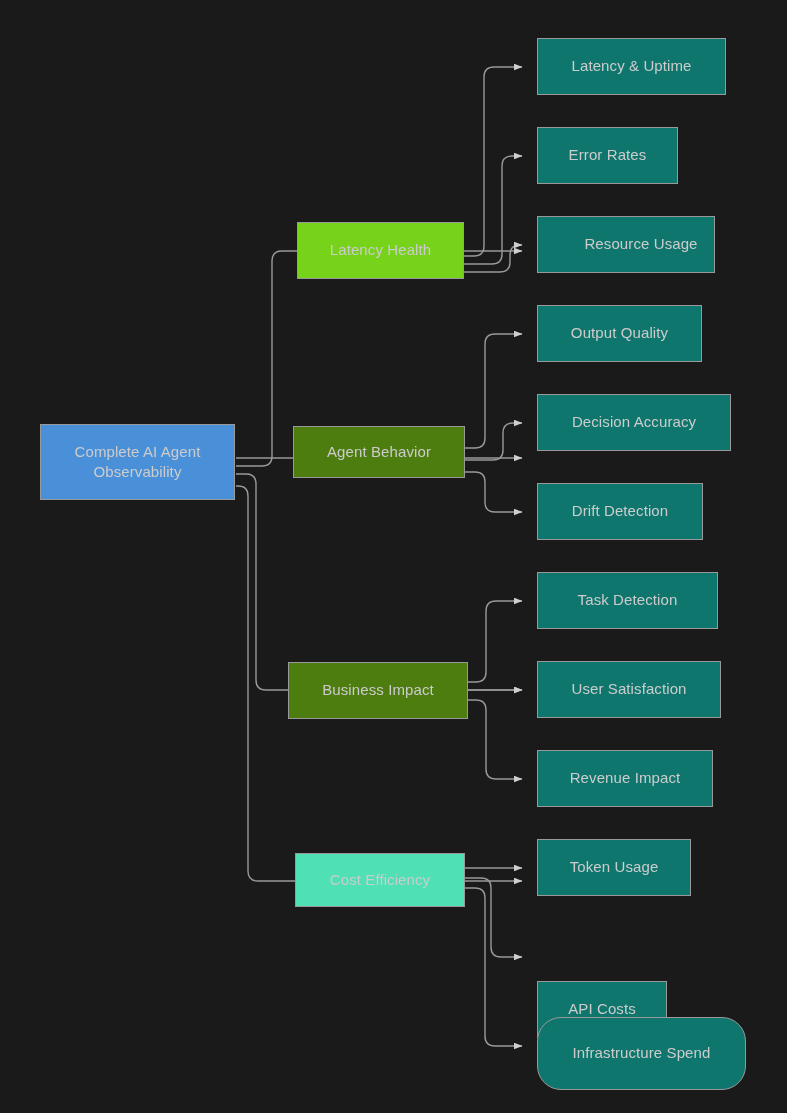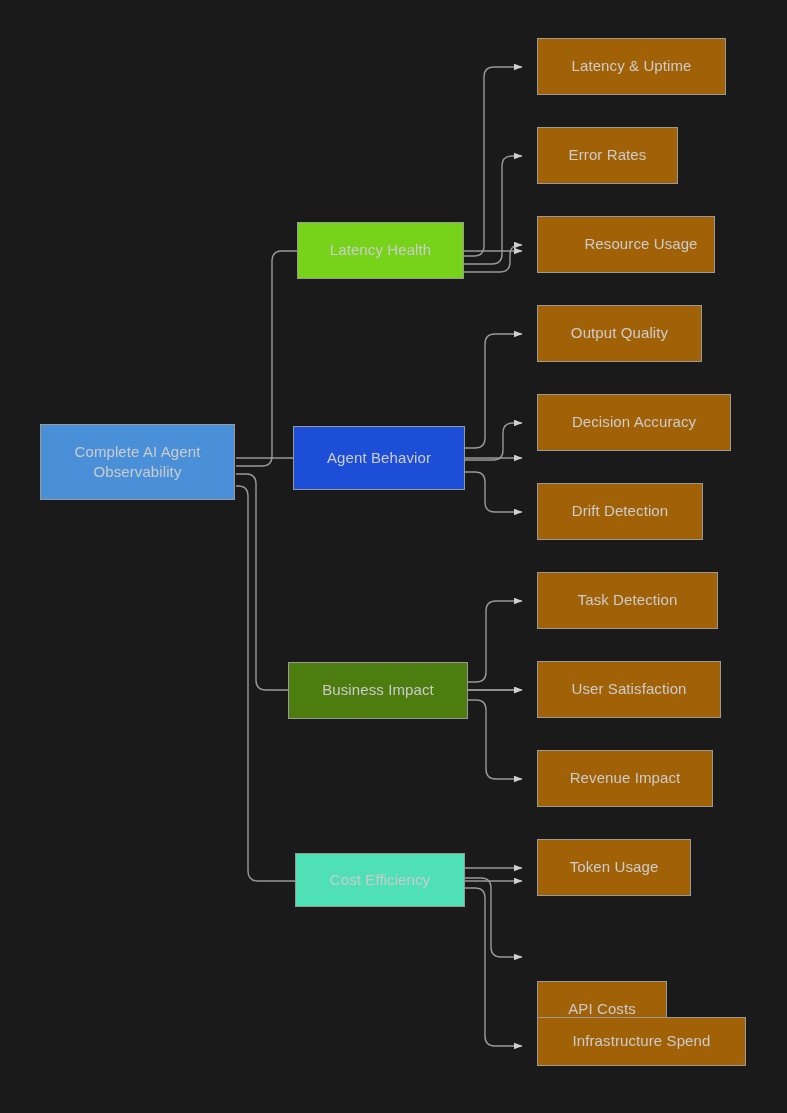--- a/index.html
+++ b/index.html
@@ -41,21 +41,21 @@
     letter-spacing: 0.1px;
     white-space: pre-line;
   }
   .node.root {
     background: #4a90d9;
   }
   .node.branch {
     font-size: 15px;
   }
   .node.leaf {
-    background: #a16207;
+    background: #0f766e;
   }
 </style>
 </head>
 <body>
 
 <div id="diagram">
 
   <svg id="edge-layer" viewBox="0 0 787 1113" xmlns="http://www.w3.org/2000/svg">
     <defs>
       <marker id="arrowhead" markerWidth="9" markerHeight="7" refX="8.5" refY="3.5" orient="auto" markerUnits="userSpaceOnUse">
@@ -82,27 +82,27 @@
       </g>
   </svg>
 
   <div id="node-group">
       <div class="node root" style="left: 40px; top: 424px; width: 195px; height: 76px; background: rgb(74, 144, 217);"><span>Complete AI Agent
 Observability</span></div>
       <div class="node branch" style="left: 297px; top: 222px; width: 167px; height: 57px; background: rgb(118, 211, 25);"><span>Latency Health</span></div>
       <div class="node leaf" style="left: 537px; top: 38px; width: 189px; height: 57px;"><span>Latency &amp; Uptime</span></div>
       <div class="node leaf" style="left: 537px; top: 127px; width: 141px; height: 57px;"><span>Error Rates</span></div>
       <div class="node leaf" style="left: 537px; top: 216px; width: 178px; height: 57px; padding-left: 30px;"><span>Resource Usage</span></div>
-      <div class="node branch" style="left: 293px; top: 426px; width: 172px; height: 64px; background: #1d4ed8;"><span>Agent Behavior</span></div>
+      <div class="node branch" style="left: 293px; top: 426px; width: 172px; height: 52px; background: #4d7c0f;"><span>Agent Behavior</span></div>
       <div class="node leaf" style="left: 537px; top: 305px; width: 165px; height: 57px;"><span>Output Quality</span></div>
       <div class="node leaf" style="left: 537px; top: 394px; width: 194px; height: 57px;"><span>Decision Accuracy</span></div>
       <div class="node leaf" style="left: 537px; top: 483px; width: 166px; height: 57px;"><span>Drift Detection</span></div>
       <div class="node branch" style="left: 288px; top: 662px; width: 180px; height: 57px; background: #4d7c0f;"><span>Business Impact</span></div>
       <div class="node leaf" style="left: 537px; top: 572px; width: 181px; height: 57px;"><span>Task Detection</span></div>
       <div class="node leaf" style="left: 537px; top: 661px; width: 184px; height: 57px;"><span>User Satisfaction</span></div>
       <div class="node leaf" style="left: 537px; top: 750px; width: 176px; height: 57px;"><span>Revenue Impact</span></div>
       <div class="node branch" style="left: 295px; top: 853px; width: 170px; height: 54px; background: rgb(79, 224, 181);"><span>Cost Efficiency</span></div>
       <div class="node leaf" style="left: 537px; top: 839px; width: 154px; height: 57px;"><span>Token Usage</span></div>
       <div class="node leaf" style="left: 537px; top: 981px; width: 130px; height: 57px;"><span>API Costs</span></div>
-      <div class="node leaf" style="left: 537px; top: 1017px; width: 209px; height: 49px;"><span>Infrastructure Spend</span></div>
+      <div class="node leaf" style="left: 537px; top: 1017px; width: 209px; height: 73px; border-radius: 24px;"><span>Infrastructure Spend</span></div>
     </div>
 
 </div>
 
 </body></html>

